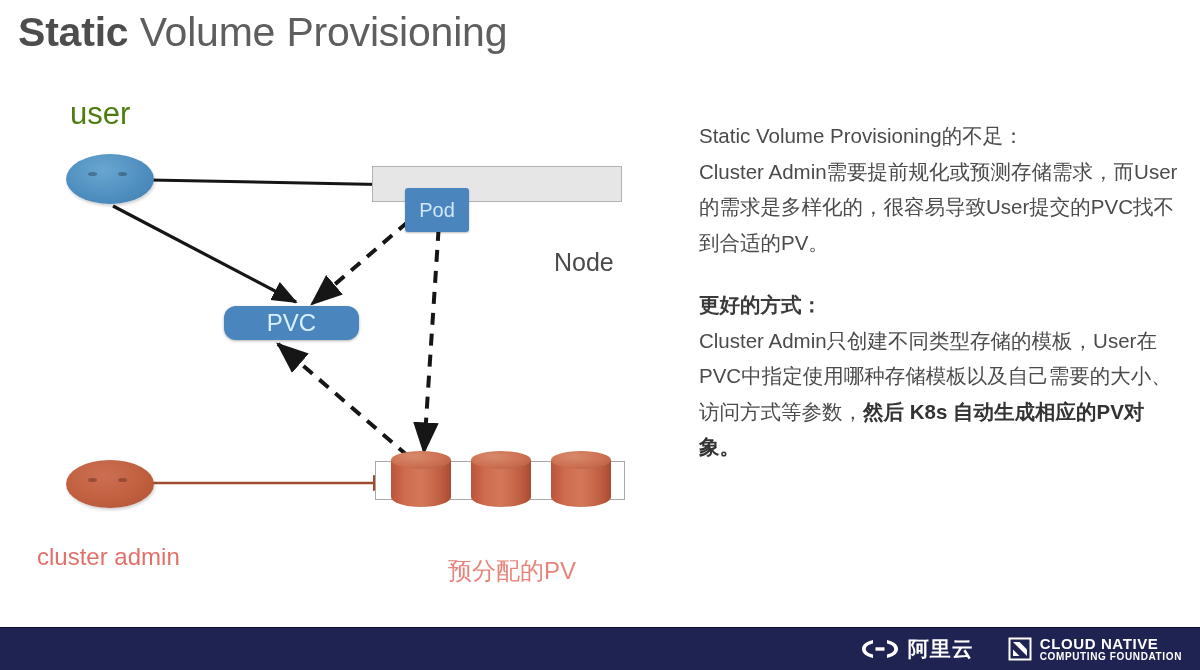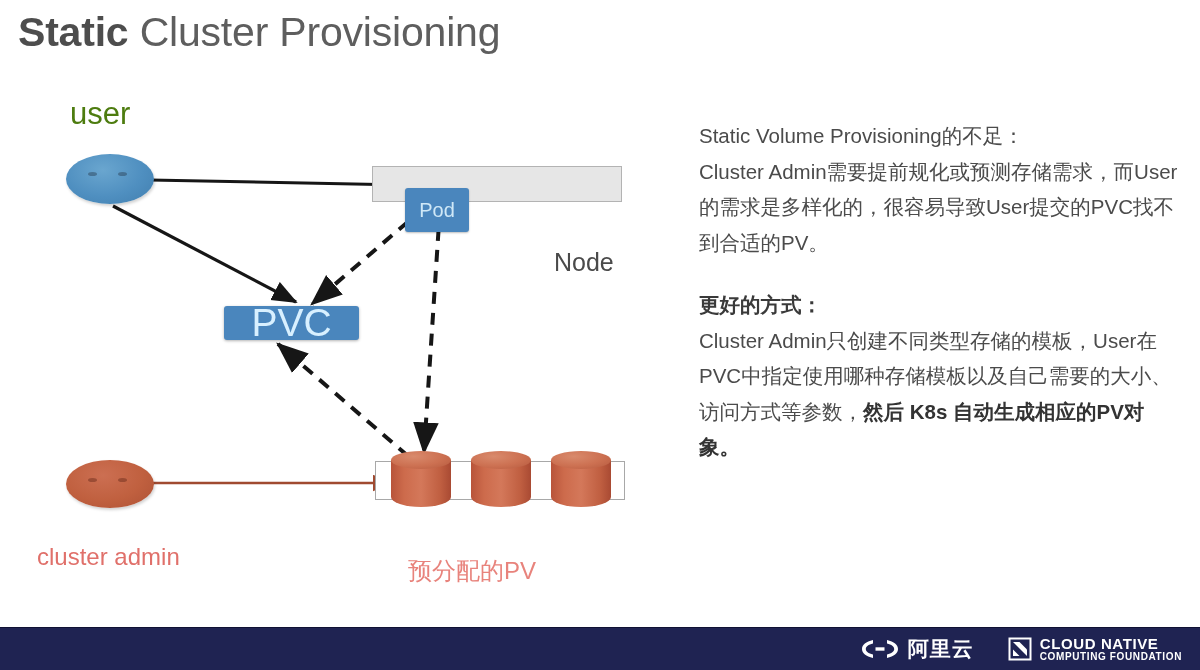--- a/index.html
+++ b/index.html
@@ -66,21 +66,21 @@
     font-size: 25px;
     color: #4a4a4a;
   }
   #label-cluster-admin {
     left: 37px;
     top: 453px;
     font-size: 24px;
     color: #e0706a;
   }
   #label-pv {
-    left: 408px;
+    left: 448px;
     top: 465px;
     font-size: 24px;
     color: #e8837c;
   }
 
   
   #node-box {
     position: absolute;
     left: 372px;
     top: 76px;
@@ -108,23 +108,23 @@
     margin-top: 26px;
   }
   
   #pvc-box {
     position: absolute;
     left: 224px;
     top: 216px;
     width: 135px;
     height: 34px;
     background: #4a86bd;
-    border-radius: 3px;
+    border-radius: 12px;
     color: #d8f0ff;
-    font-size: 39px;
+    font-size: 24px;
     display: flex;
     align-items: center;
     justify-content: center;
     box-shadow: 0 1px 3px rgba(0,0,0,0.3);
   }
   
   #pv-container {
     position: absolute;
     left: 375px;
     top: 371px;
@@ -274,21 +274,21 @@
   #cncf-line2 {
     color: #ffffff;
     font-size: 10px;
     font-weight: bold;
     letter-spacing: 0.62px;
   }
 </style>
 </head>
 <body>
 
-<div id="slide-title"><span class="bold">Static</span><span class="light"> Cluster Provisioning</span></div>
+<div id="slide-title"><span class="bold">Static</span><span class="light"> Volume Provisioning</span></div>
 
 <div id="diagram">
 
   <svg id="diagram-svg" width="680" height="510">
     <defs>
       <marker id="arrow-black" markerWidth="9" markerHeight="9" refX="7.4" refY="3.2" orient="auto">
         <path d="M0,0 L8,3.2 L0,6.4 z" fill="#161616"></path>
       </marker>
       <marker id="arrow-red" markerWidth="9" markerHeight="9" refX="7.4" refY="3.2" orient="auto">
         <path d="M0,0 L8,3.2 L0,6.4 z" fill="#a04a30"></path>

